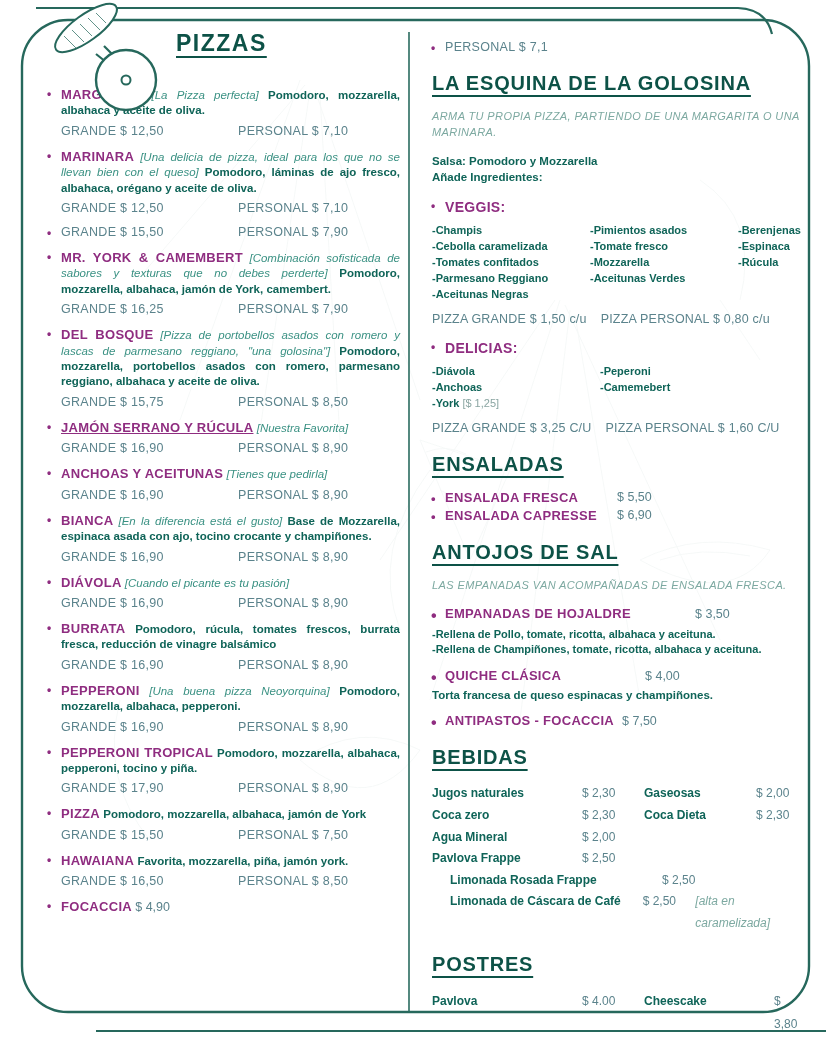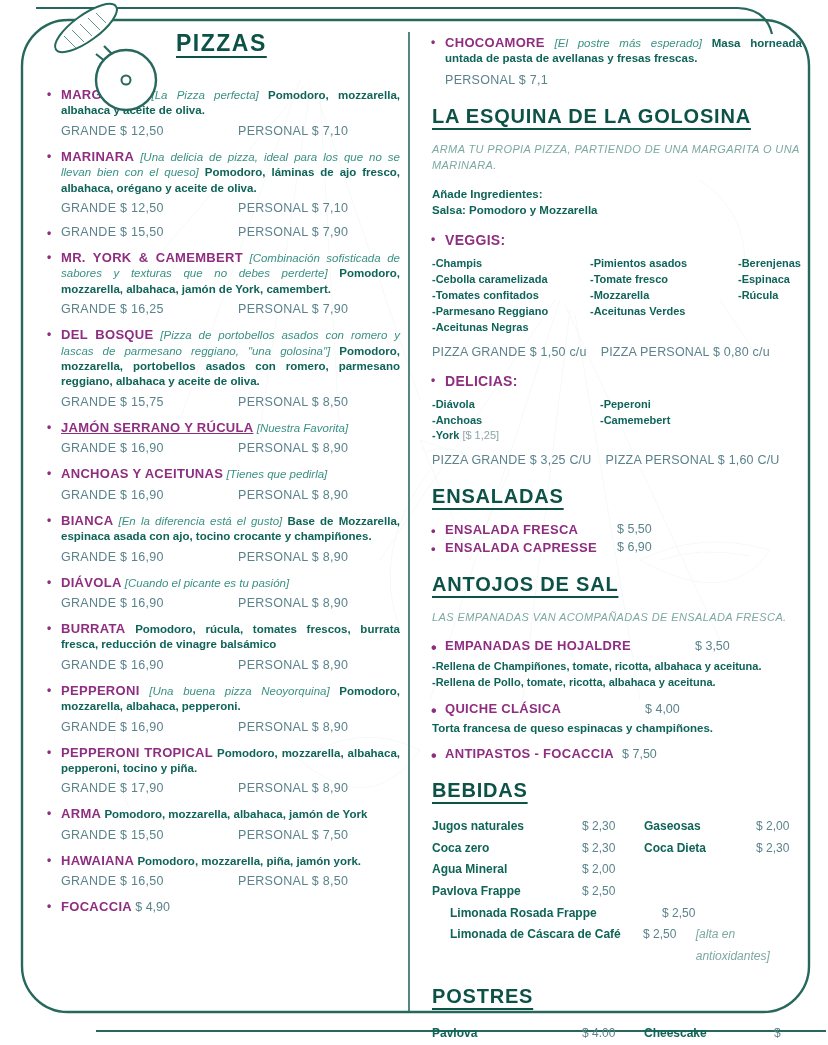--- a/index.html
+++ b/index.html
@@ -260,37 +260,37 @@
       </div>
       <div class="prices">
         <span class="pg"><span>GRANDE</span> <span>$ 17,90</span></span>
         <span class="pp"><span>PERSONAL</span> <span>$ 8,90</span></span>
       </div>
     </div>
 
     <div class="pitem">
       <span class="bullet"></span>
       <div class="ihead">
-        <span class="iname">ARMA</span>
+        <span class="iname">PIZZA</span>
         
         <span class="desc">Pomodoro, mozzarella, albahaca,  jamón de York</span>
         
       </div>
       <div class="prices">
         <span class="pg"><span>GRANDE</span> <span>$ 15,50</span></span>
         <span class="pp"><span>PERSONAL</span> <span>$ 7,50</span></span>
       </div>
     </div>
 
     <div class="pitem">
       <span class="bullet"></span>
       <div class="ihead">
         <span class="iname">HAWAIANA</span>
         
-        <span class="desc">Pomodoro, mozzarella, piña, jamón york.</span>
+        <span class="desc">Favorita, mozzarella, piña, jamón york.</span>
         
       </div>
       <div class="prices">
         <span class="pg"><span>GRANDE</span> <span>$ 16,50</span></span>
         <span class="pp"><span>PERSONAL</span> <span>$ 8,50</span></span>
       </div>
     </div>
 
     <div class="pitem">
       <span class="bullet"></span>
@@ -301,34 +301,29 @@
         <span class="price-inline">$ 4,90</span>
       </div>
 
     </div>
   </div>
 
 <div class="col-right">
 
   <div class="pitem choco">
     <span class="bullet"></span>
-    <div class="ihead">
-      <span class="iname">CHOCOAMORE</span>
-      <span class="tagline">[El postre más esperado]</span>
-      <span class="desc">Masa horneada untada de pasta de avellanas y fresas frescas.</span>
-    </div>
     <div class="prices">
       <span class="pg"><span>PERSONAL</span> <span>$ 7,1</span></span>
     </div>
   </div>
 
   <h2 class="section-title">LA ESQUINA DE LA GOLOSINA</h2>
   <div class="intro">ARMA TU PROPIA PIZZA, PARTIENDO DE UNA MARGARITA O UNA MARINARA.</div>
+  <div class="boldline">Salsa: Pomodoro y Mozzarella</div>
   <div class="boldline">Añade Ingredientes:</div>
-  <div class="boldline">Salsa: Pomodoro y Mozzarella</div>
 
   <div class="pitem ing-header">
     <span class="bullet"></span>
     <span class="iname">VEGGIS:</span>
   </div>
   <div class="ing-cols">
     <div class="c1">
 
     <div><span>-Champis</span> </div>
         <div><span>-Cebolla caramelizada</span> </div>
@@ -394,22 +389,22 @@
   <h2 class="section-title">ANTOJOS DE SAL</h2>
   <div class="intro">LAS EMPANADAS VAN ACOMPAÑADAS DE ENSALADA FRESCA.</div>
 
   <div class="arow tab250">
     <span class="bullet"></span>
     <span class="aname">EMPANADAS DE HOJALDRE</span>
     <span class="aprice">$ 3,50</span>
   </div>
   <div class="fillings">
 
-  <div>-Rellena de Champiñones, tomate, ricotta, albahaca y aceituna.</div>
-      <div>-Rellena de Pollo, tomate, ricotta, albahaca y aceituna.</div>
+  <div>-Rellena de Pollo, tomate, ricotta, albahaca y aceituna.</div>
+      <div>-Rellena de Champiñones, tomate, ricotta, albahaca y aceituna.</div>
     </div>
 
   <div class="arow tab200">
     <span class="bullet"></span>
     <span class="aname">QUICHE CLÁSICA</span>
     <span class="aprice">$ 4,00</span>
   </div>
   <div class="adesc">Torta francesa de queso espinacas y champiñones.</div>
 
   <div class="arow">
@@ -445,21 +440,21 @@
 
       <div class="wide-row">
         <span class="dn">Limonada Rosada Frappe</span>
         <span class="dp">$ 2,50</span>
 
       </div>
 
       <div class="wide-row">
         <span class="dn">Limonada de Cáscara de Café</span>
         <span class="dp">$ 2,50</span>
-        <span class="dnote">[alta en antioxidantes]</span>
+        <span class="dnote">[alta en caramelizada]</span>
       </div>
     </div>
 
   <h2 class="section-title">POSTRES</h2>
   <div class="postres-grid">
 
       <span class="dn">Pavlova</span>
       <span class="dp">$ 4.00</span>
       <span class="dn">Cheescake</span>
       <span class="dp">$ 3,80</span>

